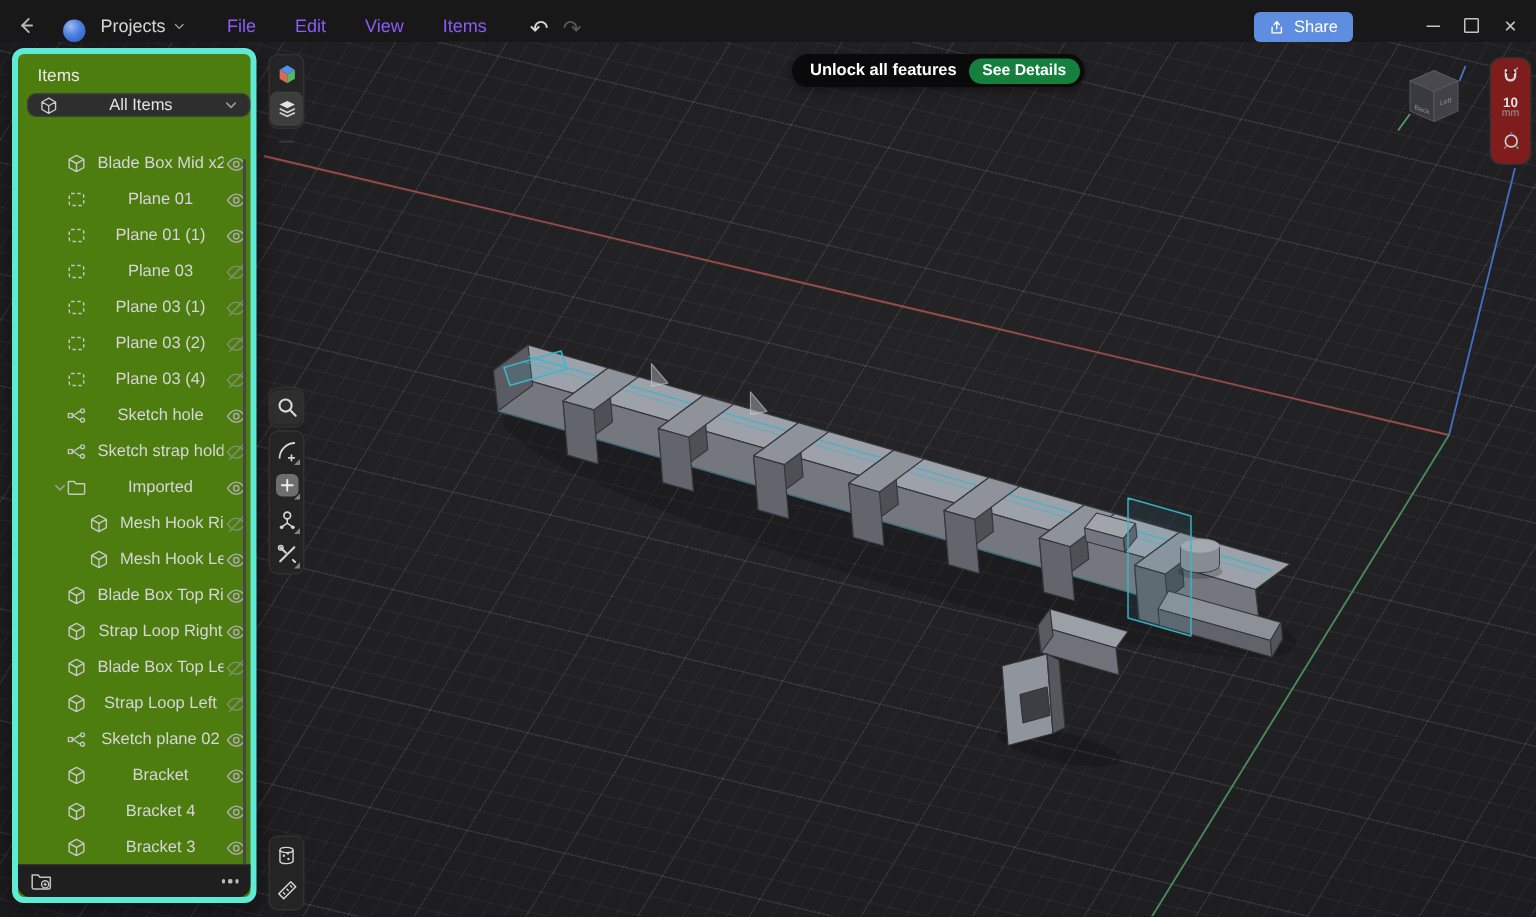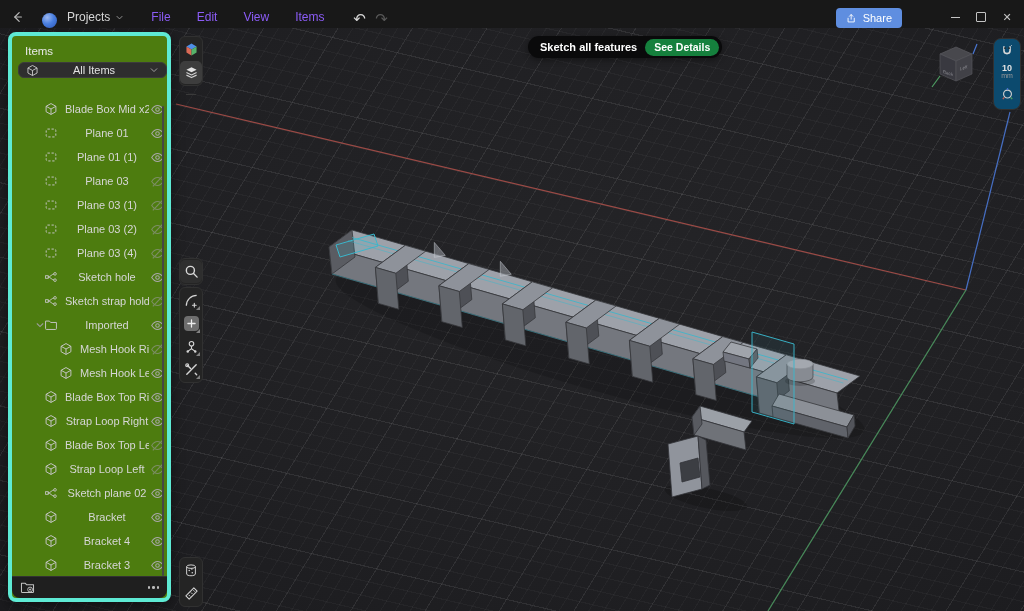--- a/index.html
+++ b/index.html
@@ -87,21 +87,21 @@
     border-radius:6px;box-sizing:border-box;display:flex;flex-direction:column;align-items:center;padding:1px 0;}
   .strip .tbtn{width:22px;height:23px;border-radius:5px;display:flex;align-items:center;justify-content:center;position:relative;}
   .strip .tbtn.active{background:#3d3d3d;}
   .strip .tbtn.active2{background:#2e2e2e;}
   .strip .tbtn .plusbox{width:15px;height:15px;border-radius:4px;background:#6e6e6e;display:flex;align-items:center;justify-content:center;}
   .strip .tbtn.sub::after{content:"";position:absolute;right:2px;bottom:2px;
     border-left:4px solid transparent;border-bottom:4px solid #828282;}
   .g1{top:36px;} .g2{top:258px;} .g3{top:287px;} .g4{top:557px;}
   .strip-divider{position:absolute;left:186px;top:94px;width:10px;height:1px;background:#3a3a3a;z-index:20;}
   
-  .rpanel{position:absolute;left:993px;top:38px;width:28px;height:72px;z-index:20;background:#0c4a6e;
+  .rpanel{position:absolute;left:993px;top:38px;width:28px;height:72px;z-index:20;background:#7f1d1d;
     border:1px solid #313131;border-radius:8px;box-sizing:border-box;display:flex;flex-direction:column;align-items:center;}
   .rpanel .tbtn{width:24px;height:24px;display:flex;align-items:center;justify-content:center;}
   .gridsize{display:flex;flex-direction:column;align-items:center;line-height:8px;margin:1px 0 2px;}
   .gridsize .v{font-size:9px;font-weight:bold;color:#e2e2e2;}
   .gridsize .u{font-size:7px;color:#9a9a9a;}
   .viewcube{position:absolute;left:931px;top:42px;width:50px;height:50px;z-index:15;}
   svg{display:block;}
 </style>
 </head>
 <body>
@@ -200,21 +200,21 @@
     <div class="winbtn">
         <span class="restore-glyph"></span>
       </div>
     <div class="winbtn">
         <span class="close-glyph">✕</span>
       </div>
   </div>
 </div>
 
 <div class="banner">
-  <span class="banner-text">Sketch all features</span>
+  <span class="banner-text">Unlock all features</span>
   <span class="banner-cta">See Details</span>
 </div>
 
 <div class="sidebar">
   <div class="sb-title">Items</div>
   <div class="filter">
     <span>
       <svg width="13" height="13" viewBox="0 0 16 16">
           <path d="M8 1.8 13.6 4.9v6.2L8 14.2 2.4 11.1V4.9Z M2.4 4.9 8 8l5.6-3.1 M8 8v6.2" fill="none" stroke="#cdcdcd" stroke-width="1.1" stroke-linejoin="round"></path>
         </svg>

